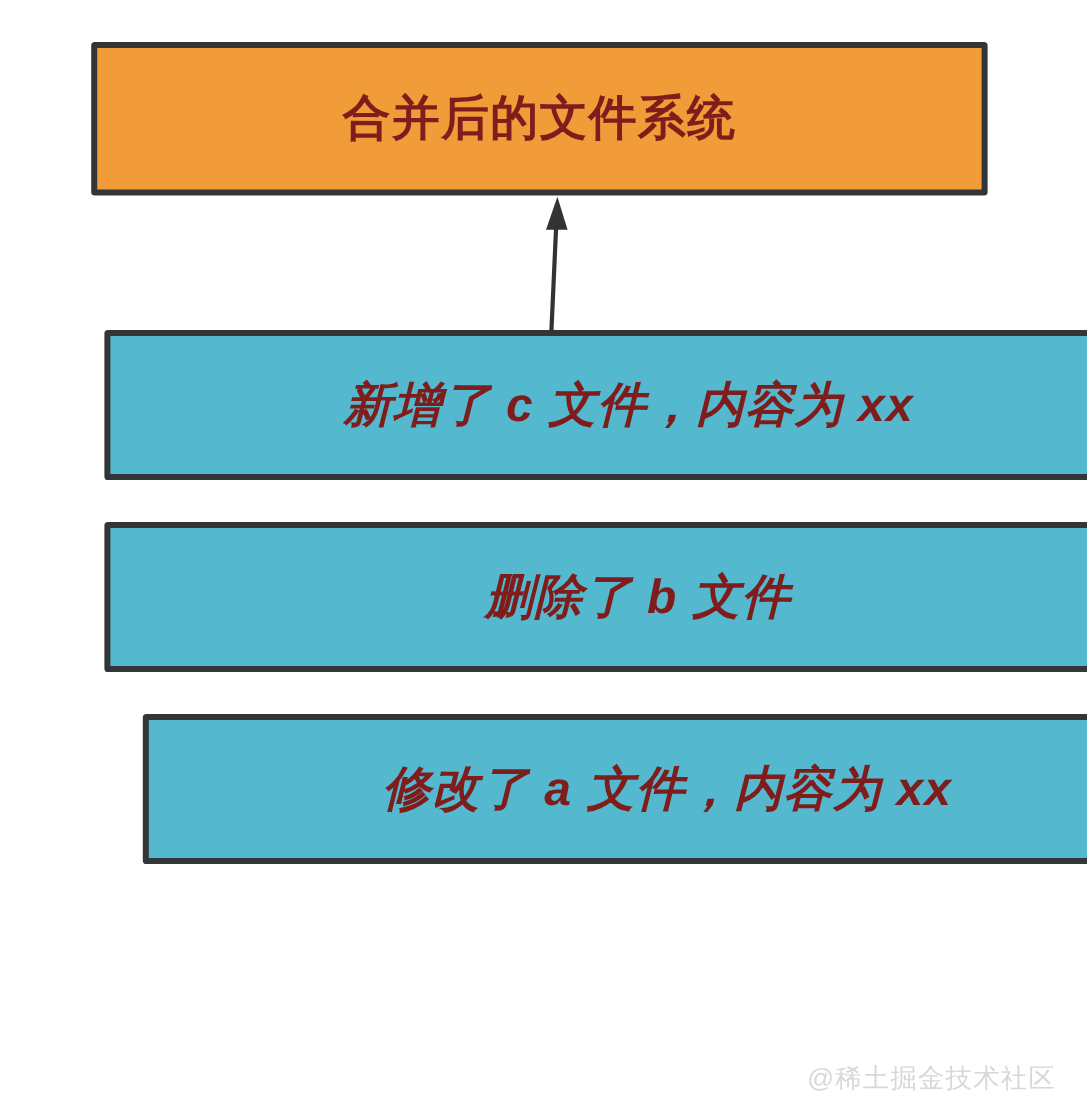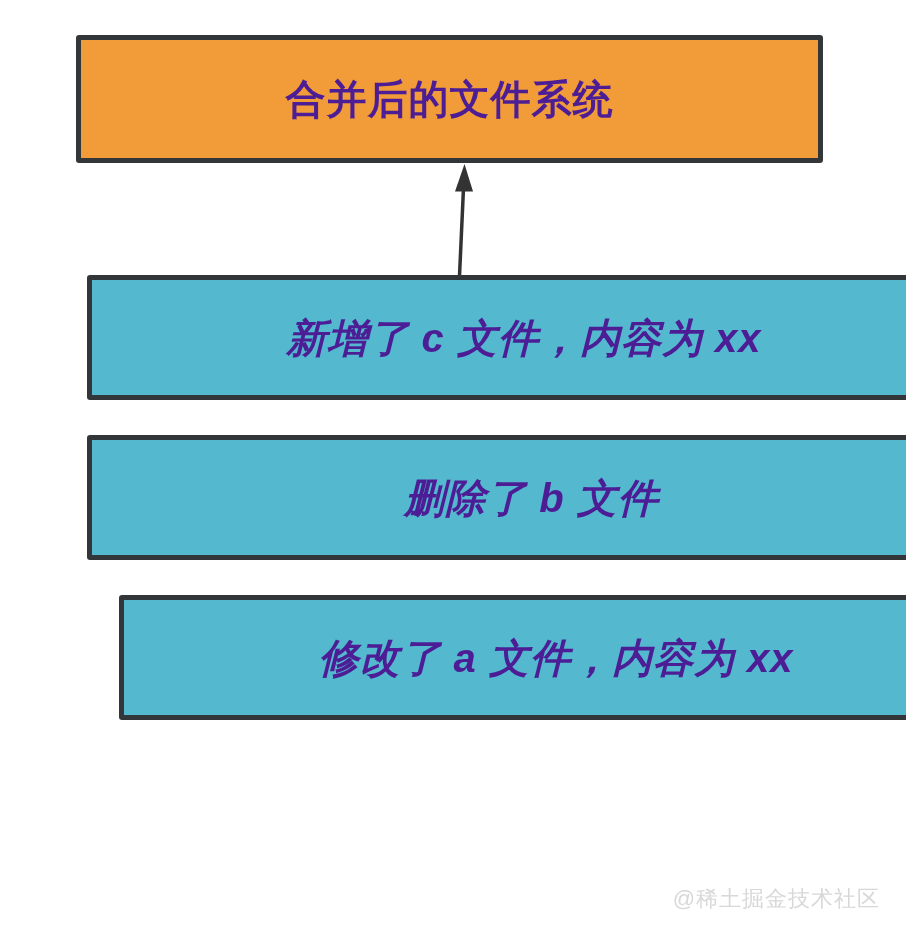--- a/index.html
+++ b/index.html
@@ -18,21 +18,21 @@
   .box {
     position: absolute;
     box-sizing: border-box;
     border: 5px solid #333638;
     border-radius: 3px;
     display: flex;
     align-items: center;
     justify-content: center;
   }
   .box-label {
-    color: #4c1d95;
+    color: #7f1d1d;
     font-weight: bold;
     font-size: 40px;
     letter-spacing: 1px;
     white-space: nowrap;
     line-height: 1;
   }
   .box-merged {
     left: 76px;
     top: 35px;
     width: 747px;

